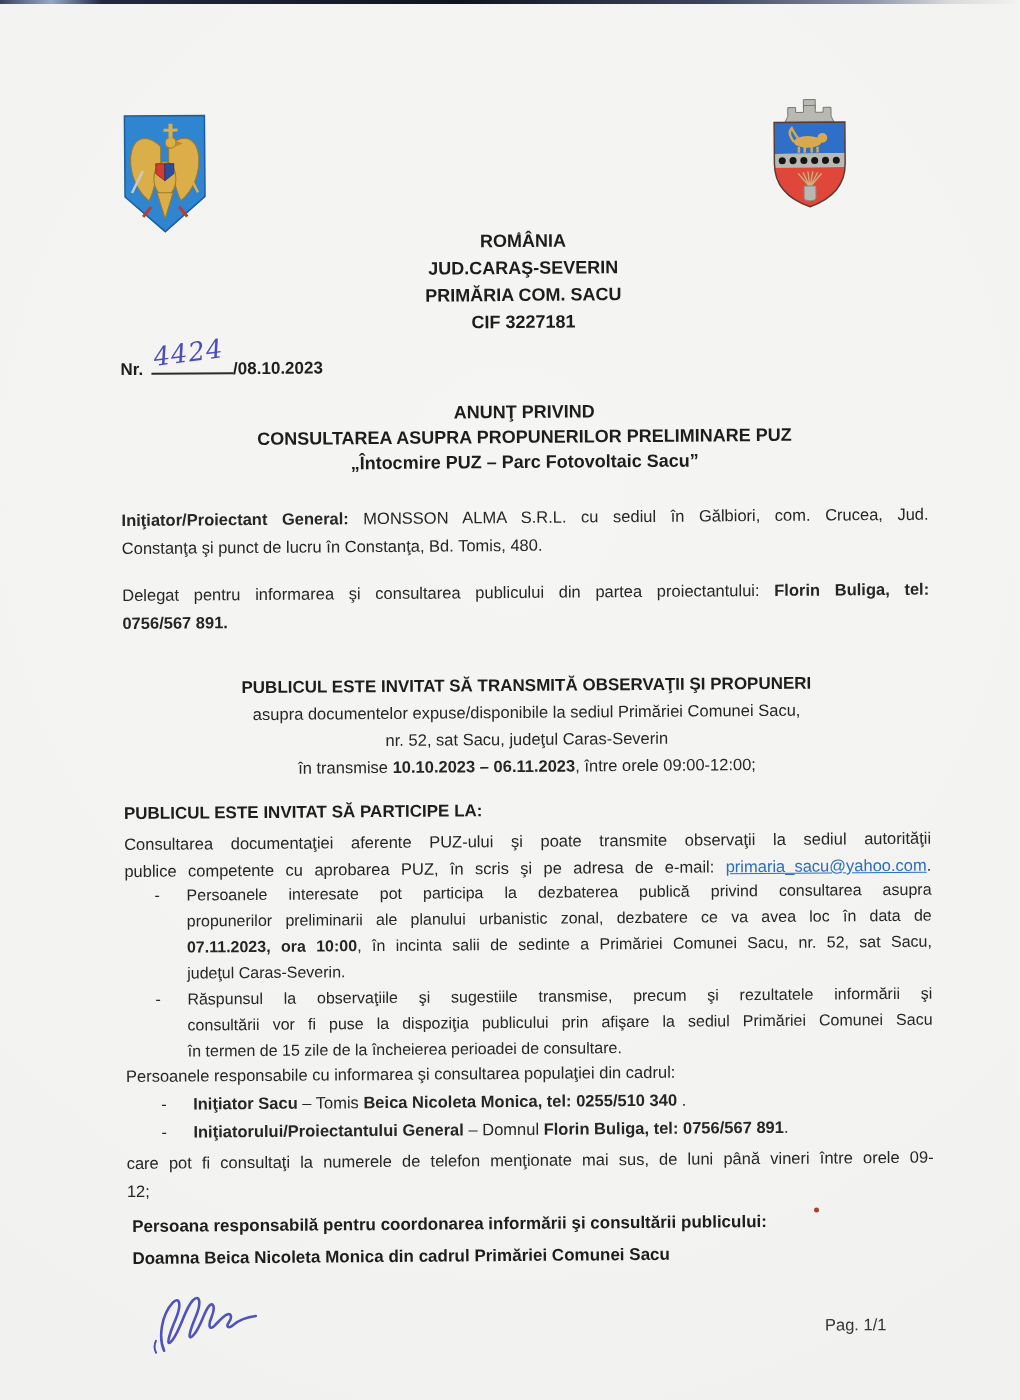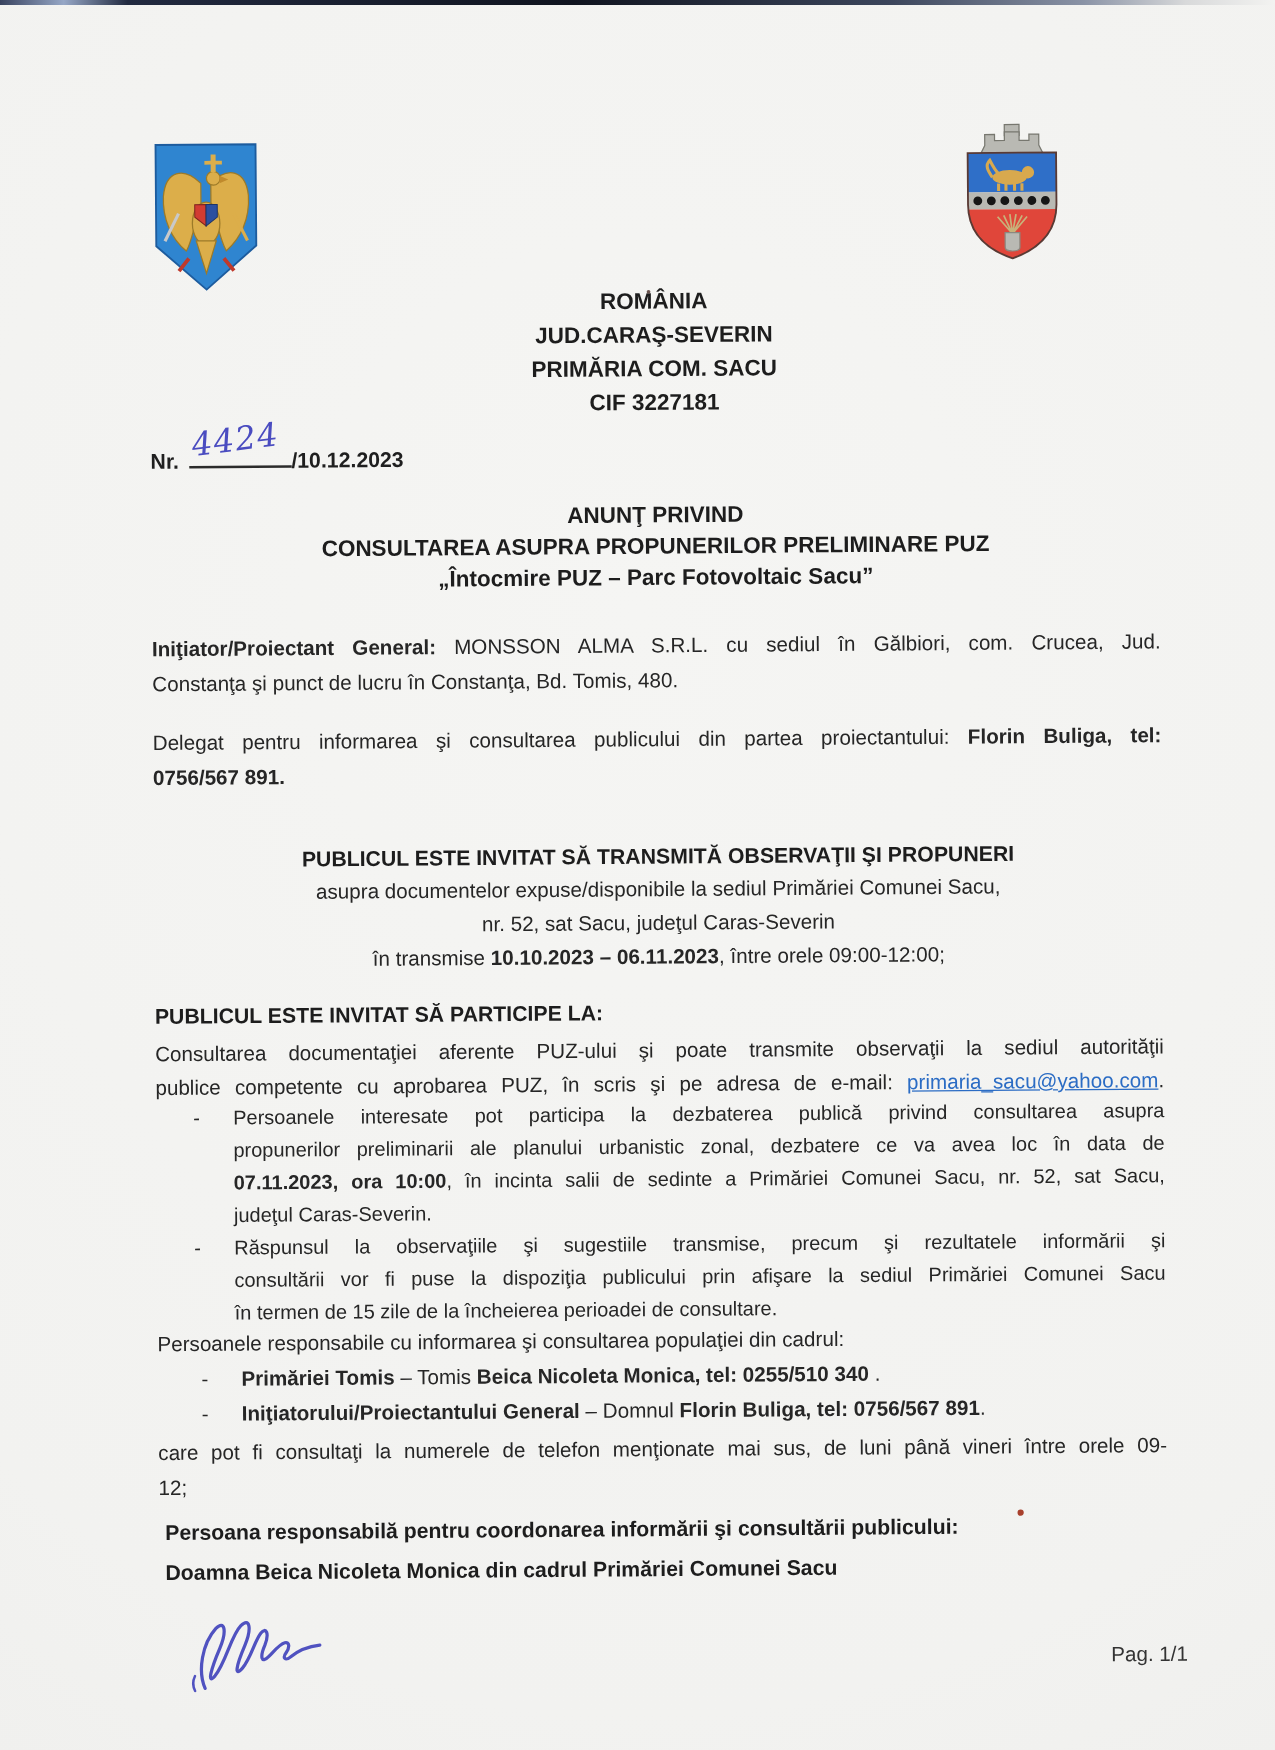--- a/index.html
+++ b/index.html
@@ -42,21 +42,21 @@
   .handwritten-number{
     position:absolute;left:2px;top:-17px;
     font-family:"DejaVu Serif",serif;font-style:italic;
     font-size:26px;font-weight:normal;color:#4a4cc0;
     transform:rotate(-7deg);letter-spacing:1px;white-space:nowrap;
   }
   .bullet{display:flex;}
   .dash{width:32px;flex:0 0 32px;}
   .btext{flex:1;}
   .email-link{color:#2b6cc4;text-decoration:underline;cursor:pointer;}
-  .pag{position:absolute;left:884px;top:1318px;font-size:16.5px;color:#333;width:120px;}
+  .pag{position:absolute;left:820px;top:1318px;font-size:16.5px;color:#333;width:120px;}
   .speck-red{position:absolute;left:810px;top:1210px;width:5px;height:5px;border-radius:50%;background:#a8402c;}
   .speck-dark{position:absolute;left:521px;top:232px;width:3px;height:3px;border-radius:50%;background:#6b5550;}
   .signature{position:absolute;left:143px;top:1270px;}
 </style>
 </head>
 <body>
 
 <div class="sheet">
   <div class="scan-edge"></div>
 
@@ -109,21 +109,21 @@
     </svg>
 
     <div class="abs center fs18 b dark lh27" style="top:228px;">
       <div>ROMÂNIA</div>
       <div>JUD.CARAŞ-SEVERIN</div>
       <div>PRIMĂRIA COM. SACU</div>
       <div>CIF 3227181</div>
     </div>
 
     <div class="abs nr-line" style="top:352px;">
-      <span>Nr.</span><span class="nr-underline"><span class="handwritten-number">4424</span></span><span>/10.12.2023</span>
+      <span>Nr.</span><span class="nr-underline"><span class="handwritten-number">4424</span></span><span>/08.10.2023</span>
     </div>
 
     <div class="abs center fs18 b dark lh25" style="top:400px;">
       <div>ANUNŢ PRIVIND</div>
       <div>CONSULTAREA ASUPRA PROPUNERILOR PRELIMINARE PUZ</div>
       <div>„Întocmire PUZ – Parc Fotovoltaic Sacu”</div>
     </div>
 
     <div class="abs fs165 lh28" style="top:503px;">
       <div class="jl"><span class="b">Iniţiator/Proiectant General:</span><span> MONSSON ALMA S.R.L. cu sediul în Gălbiori, com. Crucea, Jud.</span></div>
@@ -165,21 +165,21 @@
         <div class="jl">Răspunsul la observaţiile şi sugestiile transmise, precum şi rezultatele informării şi</div>
         <div class="jl">consultării vor fi puse la dispoziţia publicului prin afişare la sediul Primăriei Comunei Sacu</div>
         <div>în termen de 15 zile de la încheierea perioadei de consultare.</div>
       </div>
     </div>
 
     <div class="abs fs165" style="top:1064px;">Persoanele responsabile cu informarea şi consultarea populaţiei din cadrul:</div>
 
     <div class="bullet fs165" style="position:absolute;left:158px;top:1092px;width:772px;">
       <span class="dash">-</span>
-      <div><span class="b">Primăriei Tomis</span><span> – Tomis </span><span class="b">Beica Nicoleta Monica, tel: 0255/510 340</span><span> .</span></div>
+      <div><span class="b">Iniţiator Sacu</span><span> – Tomis </span><span class="b">Beica Nicoleta Monica, tel: 0255/510 340</span><span> .</span></div>
     </div>
 
     <div class="bullet fs165" style="position:absolute;left:158px;top:1120px;width:772px;">
       <span class="dash">-</span>
       <div><span class="b">Iniţiatorului/Proiectantului General</span><span> – Domnul </span><span class="b">Florin Buliga, tel: 0756/567 891</span><span>.</span></div>
     </div>
 
     <div class="abs fs165 lh28" style="top:1146px;">
       <div class="jl">care pot fi consultaţi la numerele de telefon menţionate mai sus, de luni până vineri între orele 09-</div>
       <div>12;</div>

